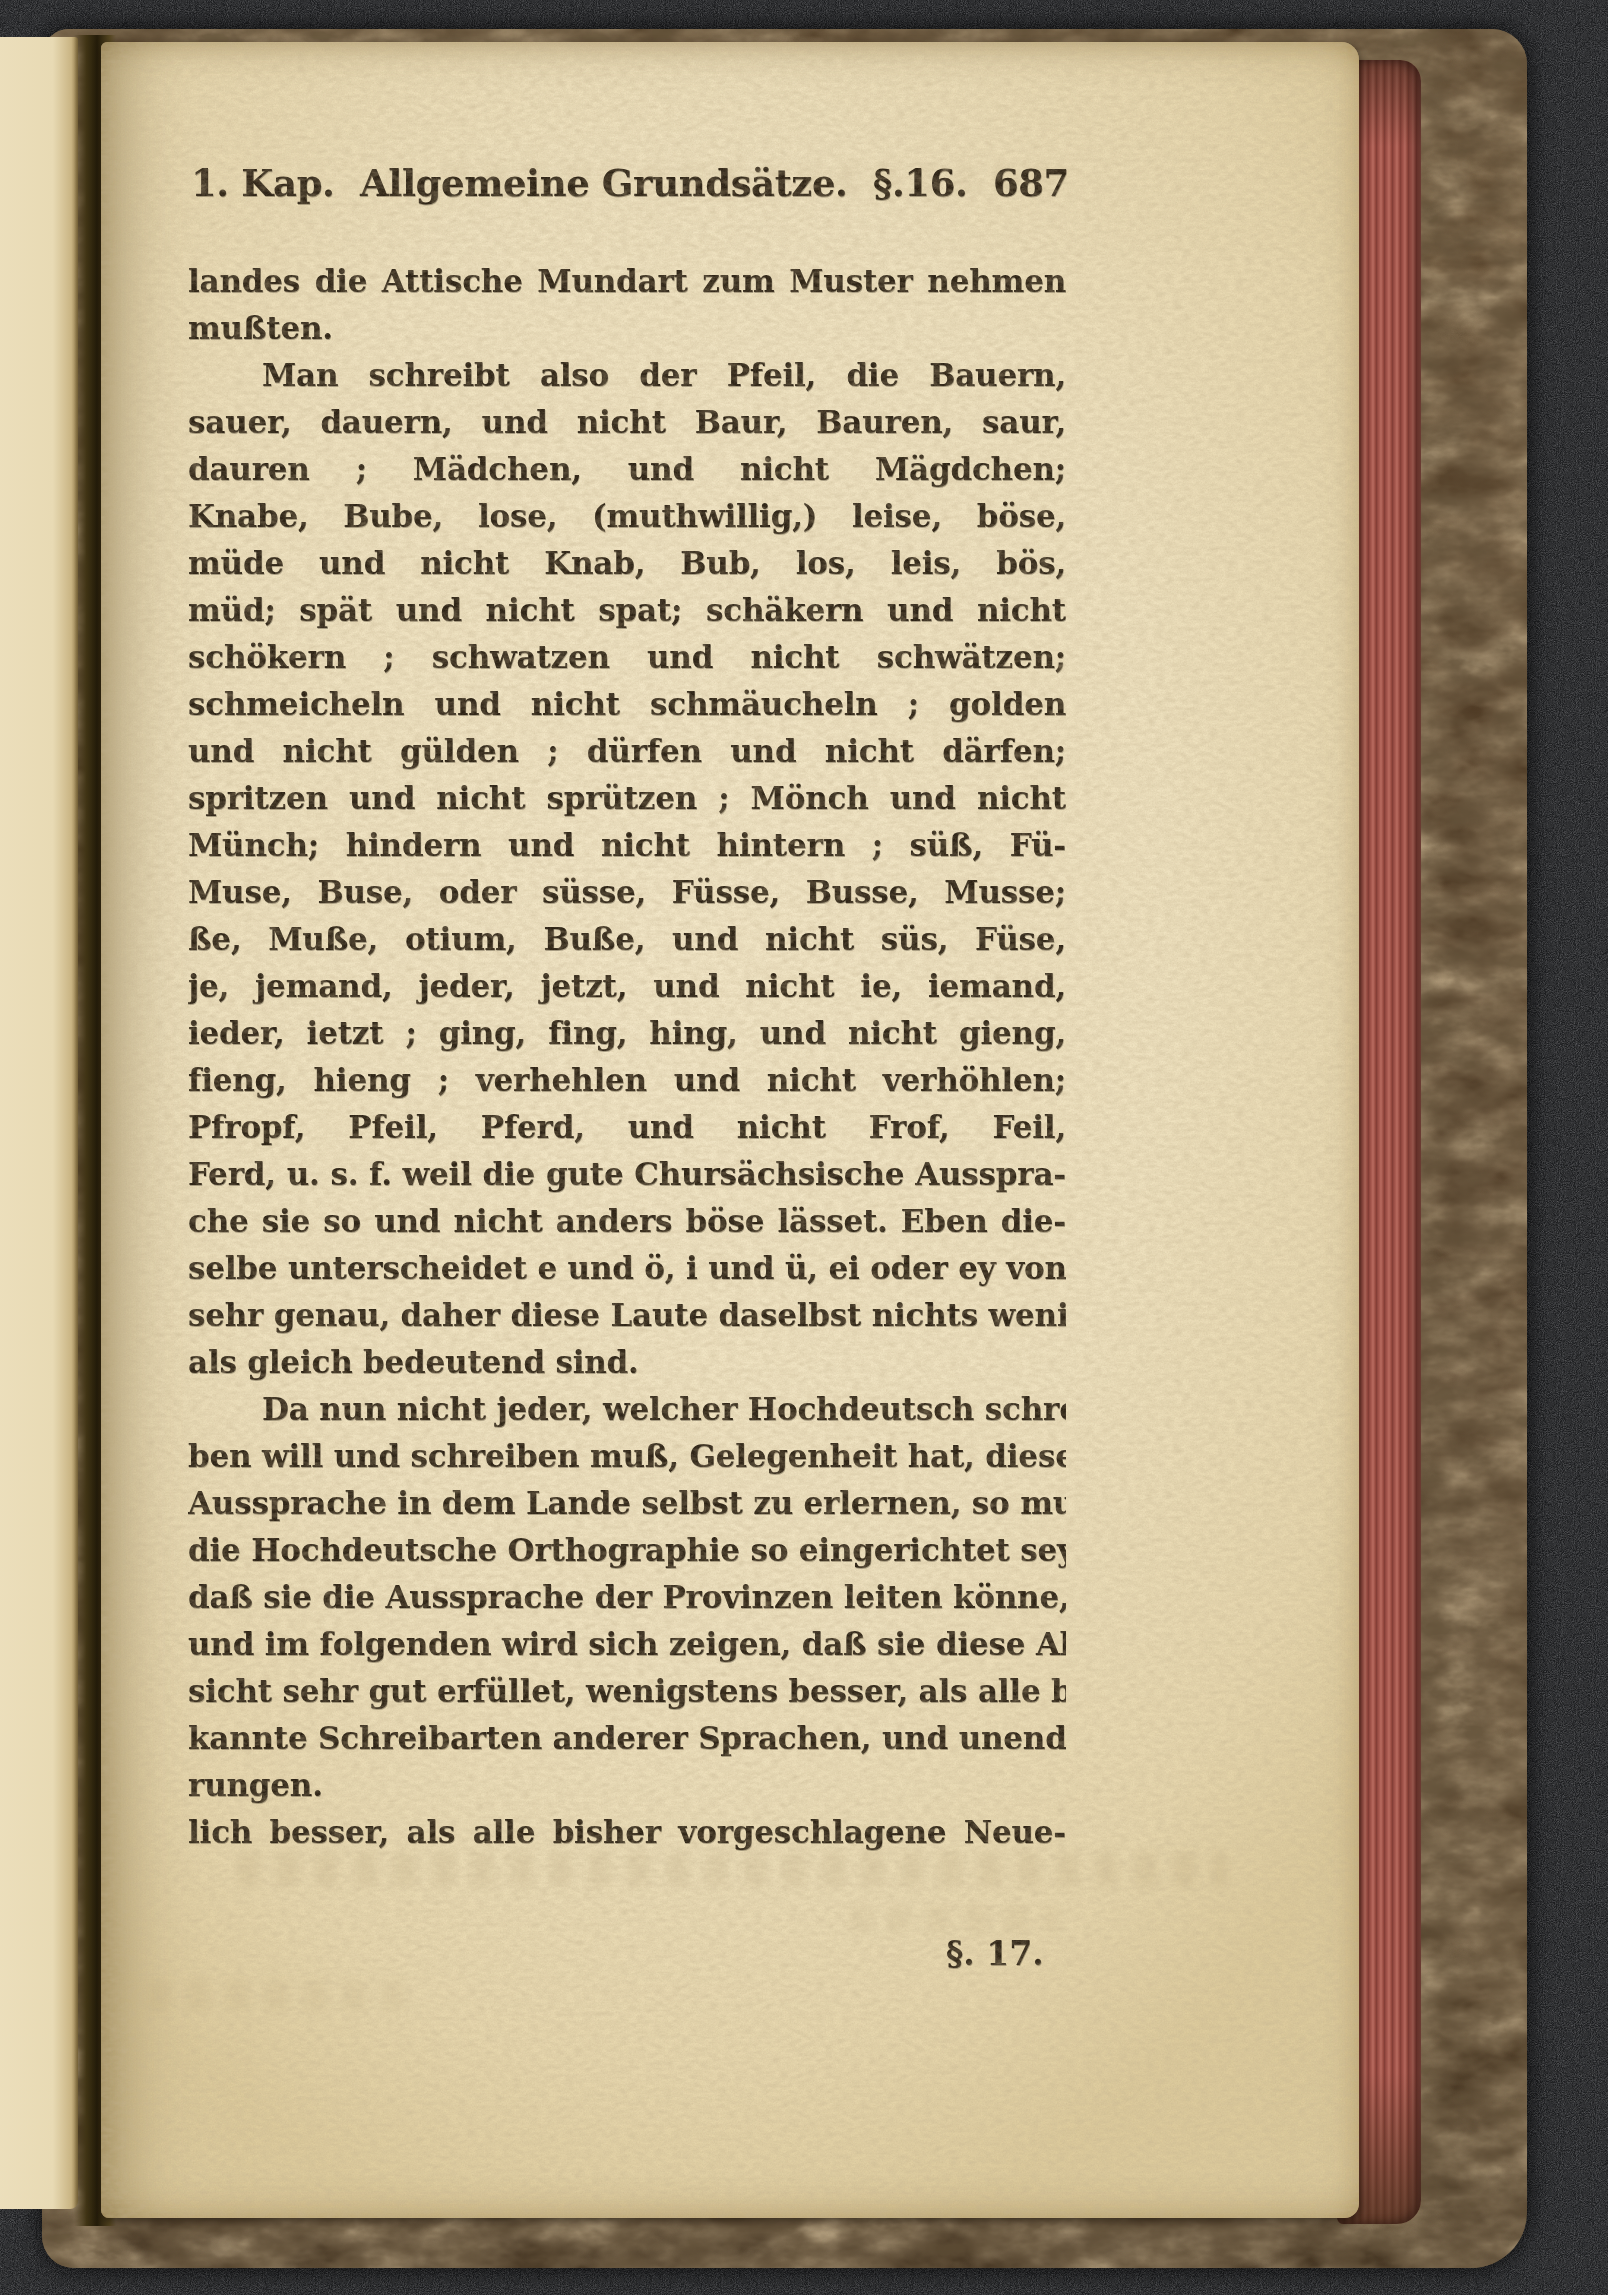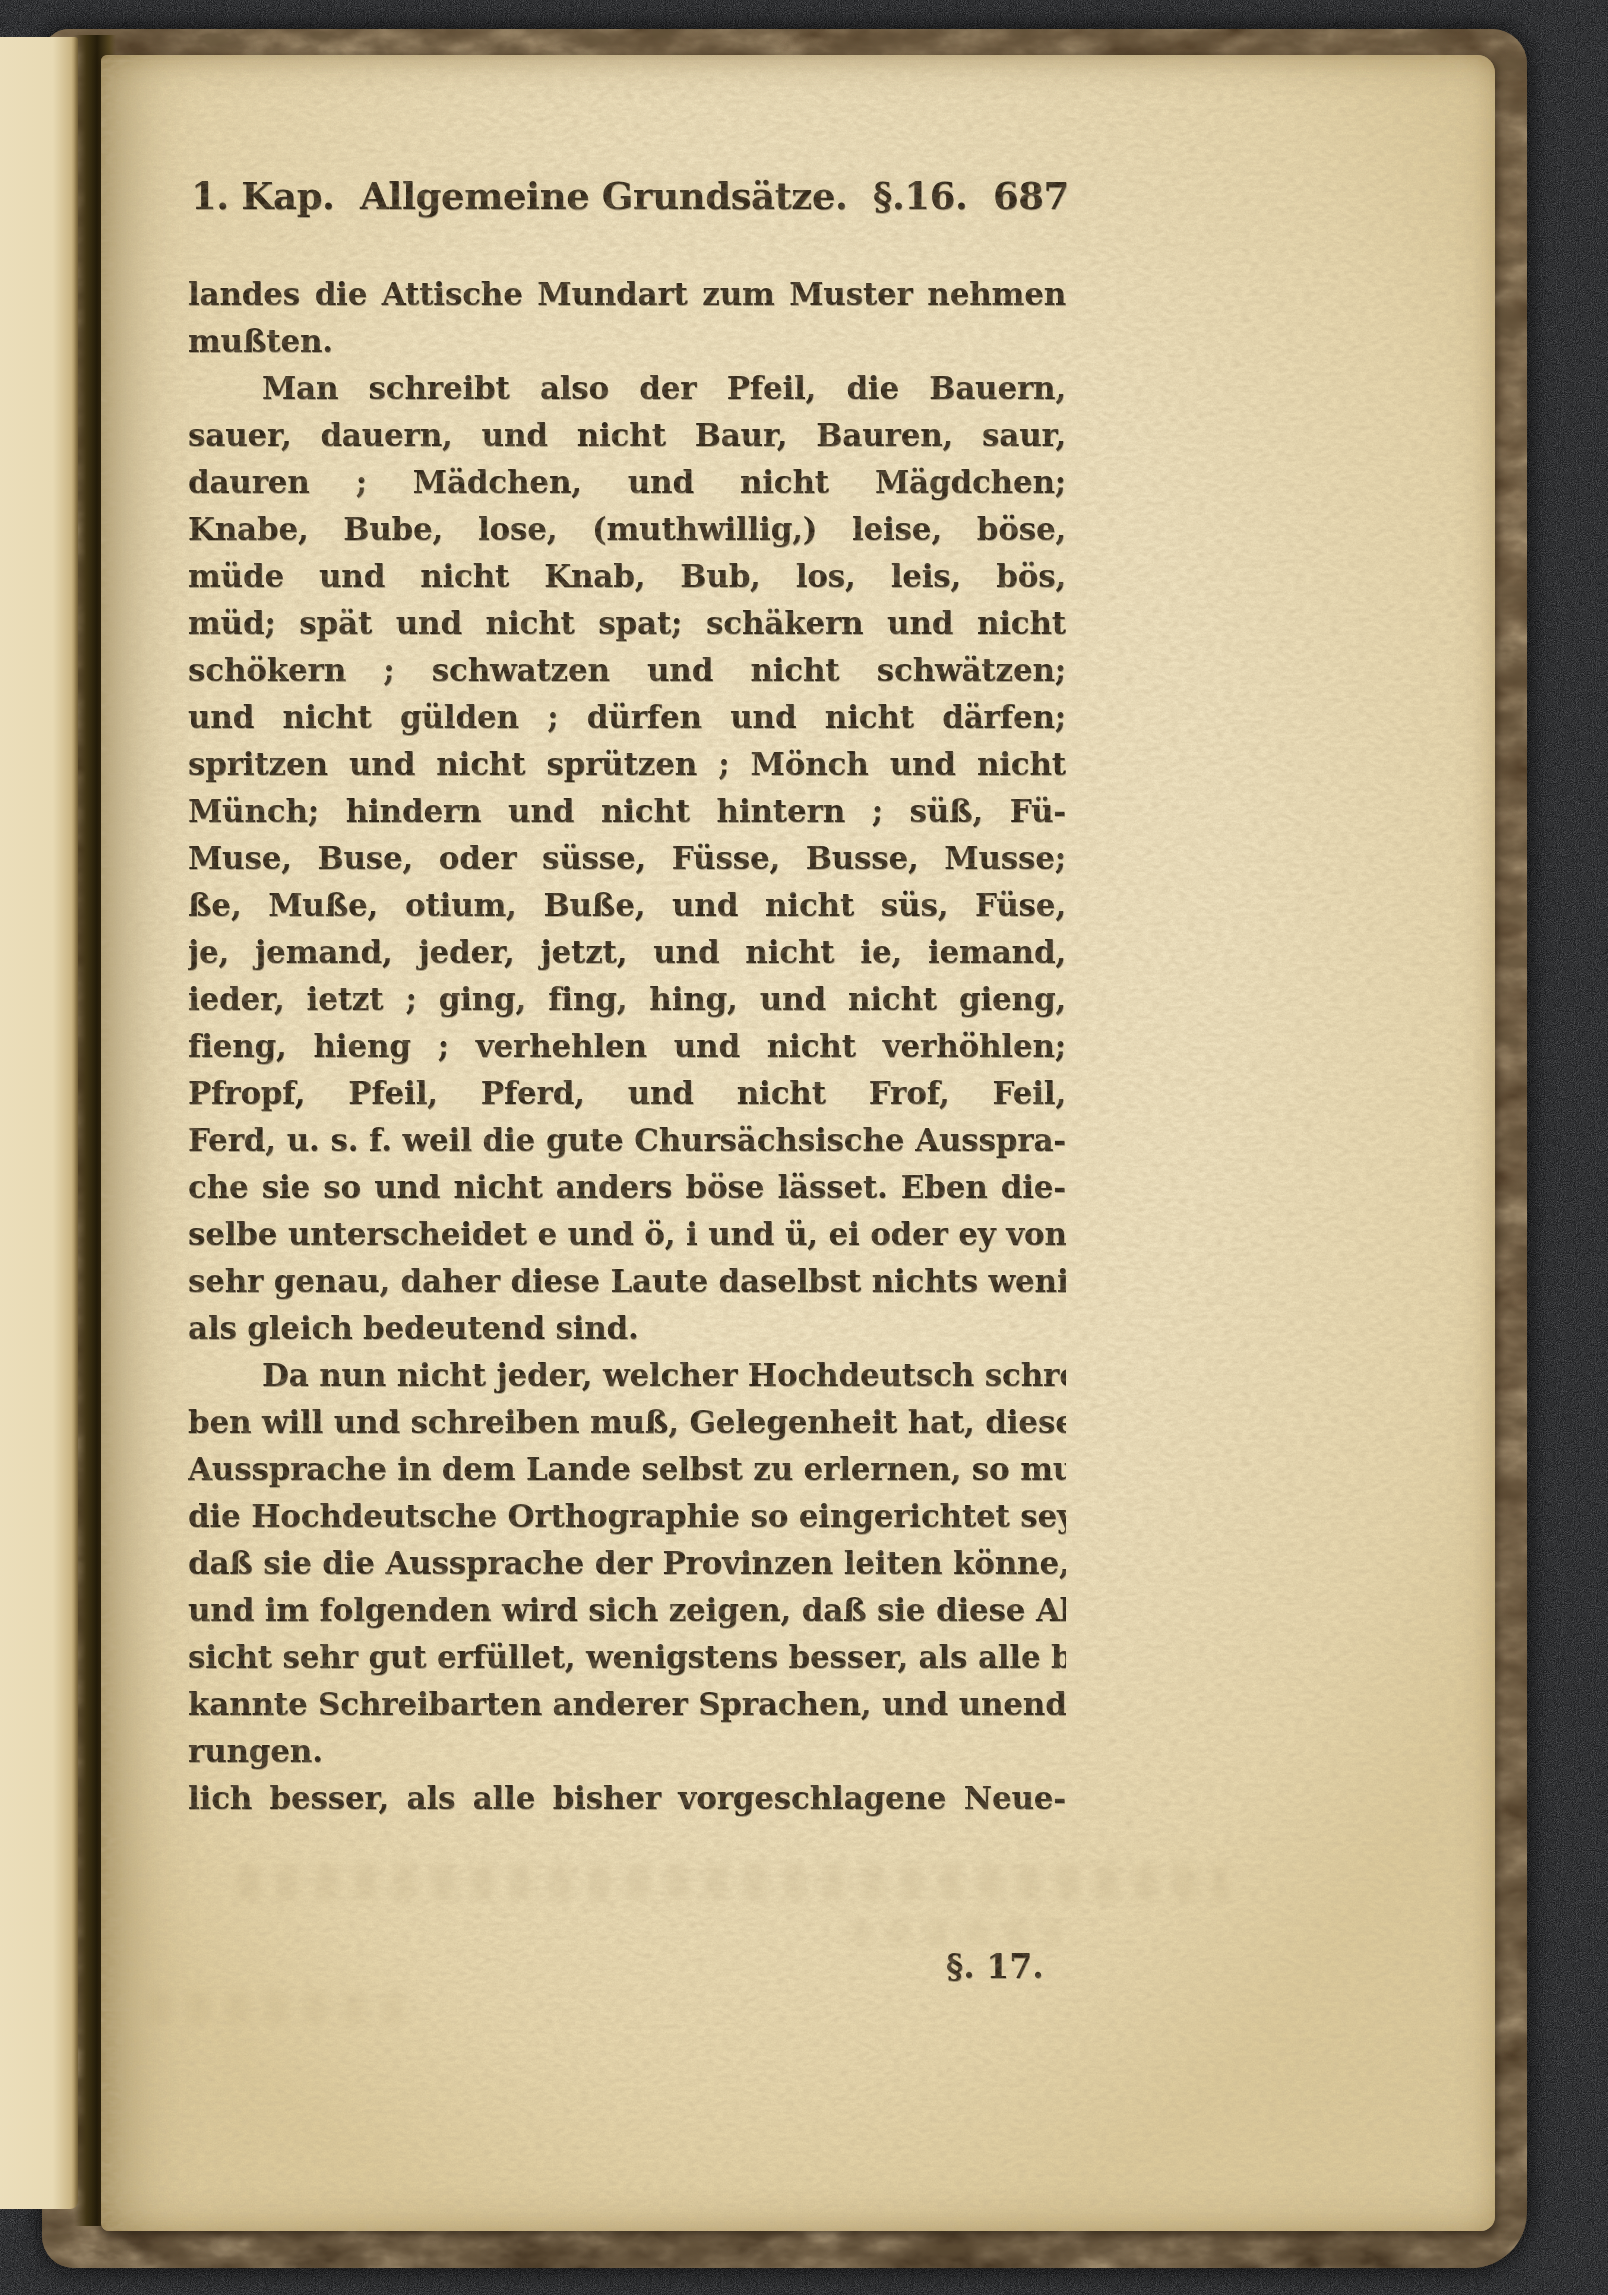--- a/index.html
+++ b/index.html
@@ -46,21 +46,21 @@
   }
   .gutter {
     position: absolute;
     left: 74px; top: 35px; width: 42px; height: 2191px;
     background: linear-gradient(90deg, rgba(40,30,10,0) 0%, #3f3314 30%, #241c0a 55%, #554621 85%, rgba(70,55,25,0) 100%);
   }
 
   
   .page {
     position: absolute;
-    left: 101px; top: 55px; width: 1394px; height: 2176px;
+    left: 101px; top: 42px; width: 1258px; height: 2176px;
     background:
       radial-gradient(ellipse 885px 1367px at 46% 40%, #f3e7c8 0%, #efe2c0 55%, #e7d7ae 85%, #ddcb9d 100%);
     border-radius: 6.4px 17.7px 14.5px 8px;
     box-shadow:
       inset 56px 0 72px -44px rgba(90,70,25,0.55),
       inset -22.5px 0 40px -27px rgba(140,110,55,0.45),
       inset 0 21px 36px -24px rgba(120,90,40,0.5),
       inset 0 -21px 40px -26px rgba(130,100,45,0.45),
       1.6px 3.2px 8px rgba(20,12,5,0.55);
     overflow: hidden;
@@ -155,20 +155,21 @@
     <div class="body-text ink">
         <div class="line">landes die Attische Mundart zum Muster nehmen</div>
         <div class="line last">mußten.</div>
         <div class="line indent">Man schreibt also der Pfeil, die Bauern,</div>
         <div class="line">sauer, dauern, und nicht Baur, Bauren, saur,</div>
         <div class="line">dauren ; Mädchen, und nicht Mägdchen;</div>
         <div class="line">Knabe, Bube, lose, (muthwillig,) leise, böse,</div>
         <div class="line">müde und nicht Knab, Bub, los, leis, bös,</div>
         <div class="line">müd; spät und nicht spat; schäkern und nicht</div>
         <div class="line">schökern ; schwatzen und nicht schwätzen;</div>
+        <div class="line">schmeicheln und nicht schmäucheln ; golden</div>
         <div class="line">und nicht gülden ; dürfen und nicht därfen;</div>
         <div class="line">spritzen und nicht sprützen ; Mönch und nicht</div>
         <div class="line">Münch; hindern und nicht hintern ; süß, Fü-</div>
         <div class="line">Muse, Buse, oder süsse, Füsse, Busse, Musse;</div>
         <div class="line">ße, Muße, otium, Buße, und nicht süs, Füse,</div>
         <div class="line">je, jemand, jeder, jetzt, und nicht ie, iemand,</div>
         <div class="line">ieder, ietzt ; ging, fing, hing, und nicht gieng,</div>
         <div class="line">fieng, hieng ; verhehlen und nicht verhöhlen;</div>
         <div class="line">Pfropf, Pfeil, Pferd, und nicht Frof, Feil,</div>
         <div class="line">Ferd, u. s. f. weil die gute Chursächsische Ausspra-</div>

